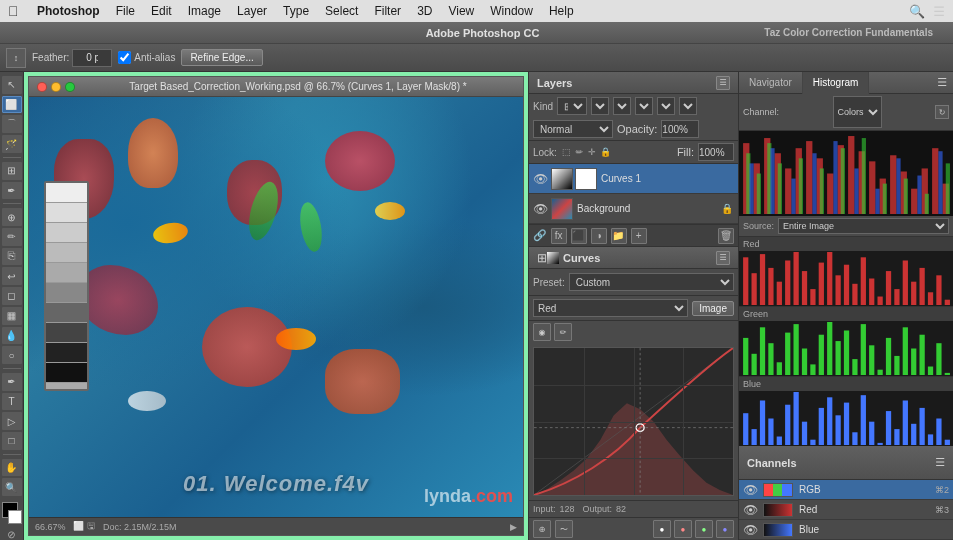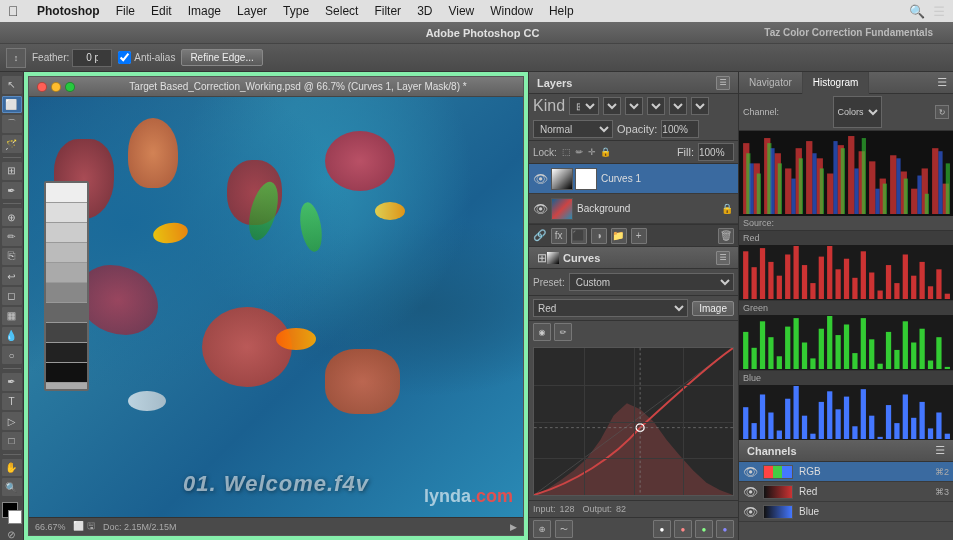--- a/index.html
+++ b/index.html
@@ -260,21 +260,21 @@
       cursor: pointer;
     }
     .layers-options {
       padding: 4px;
       background: #4a4a4a;
       display: flex;
       gap: 4px;
       align-items: center;
       flex-wrap: wrap;
     }
-    .layers-options .opt-label { font-size: 16px; color: #bbb; }
+    .layers-options .opt-label { font-size: 10px; color: #bbb; }
     .mini-select {
       background: #3a3a3a;
       border: 1px solid #666;
       color: #ccc;
       font-size: 10px;
       height: 18px;
       padding: 0 2px;
     }
     .opacity-field {
       background: #3a3a3a;
@@ -533,21 +533,21 @@
 
     
     #channels-panel {
       flex: 1;
       overflow: hidden;
       display: flex;
       flex-direction: column;
     }
     .channels-header {
       background: linear-gradient(to bottom, #606060, #505050);
-      height: 22px;
+      height: 34px;
       display: flex;
       align-items: center;
       padding: 0 8px;
       border-bottom: 1px solid #333;
     }
     .channel-row-item {
       height: 20px;
       display: flex;
       align-items: center;
       padding: 0 4px;
@@ -974,20 +974,23 @@
           <rect x="128" y="55" width="4" height="25" fill="#3366ff"></rect>
           <rect x="148" y="25" width="4" height="55" fill="#3366ff"></rect>
           <rect x="168" y="42" width="4" height="38" fill="#3366ff"></rect>
           <rect x="188" y="18" width="4" height="62" fill="#3366ff"></rect>
         </g>
       </svg>
     </div>
 
     <div class="source-row">
       <span>Source:</span>
+      <select class="source-select">
+        <option>Entire Image</option>
+      </select>
     </div>
 
     <div class="channel-hist-section">
       <div class="channel-hist-label">Red</div>
       <div class="channel-hist-bars">
         <svg width="100%" height="100%" viewBox="0 0 200 50" preserveAspectRatio="none">
           <rect x="2" y="5" width="5" height="45" fill="#cc3333"></rect>
           <rect x="10" y="20" width="5" height="30" fill="#cc3333"></rect>
           <rect x="18" y="2" width="5" height="48" fill="#cc3333"></rect>
           <rect x="26" y="15" width="5" height="35" fill="#cc3333"></rect>

